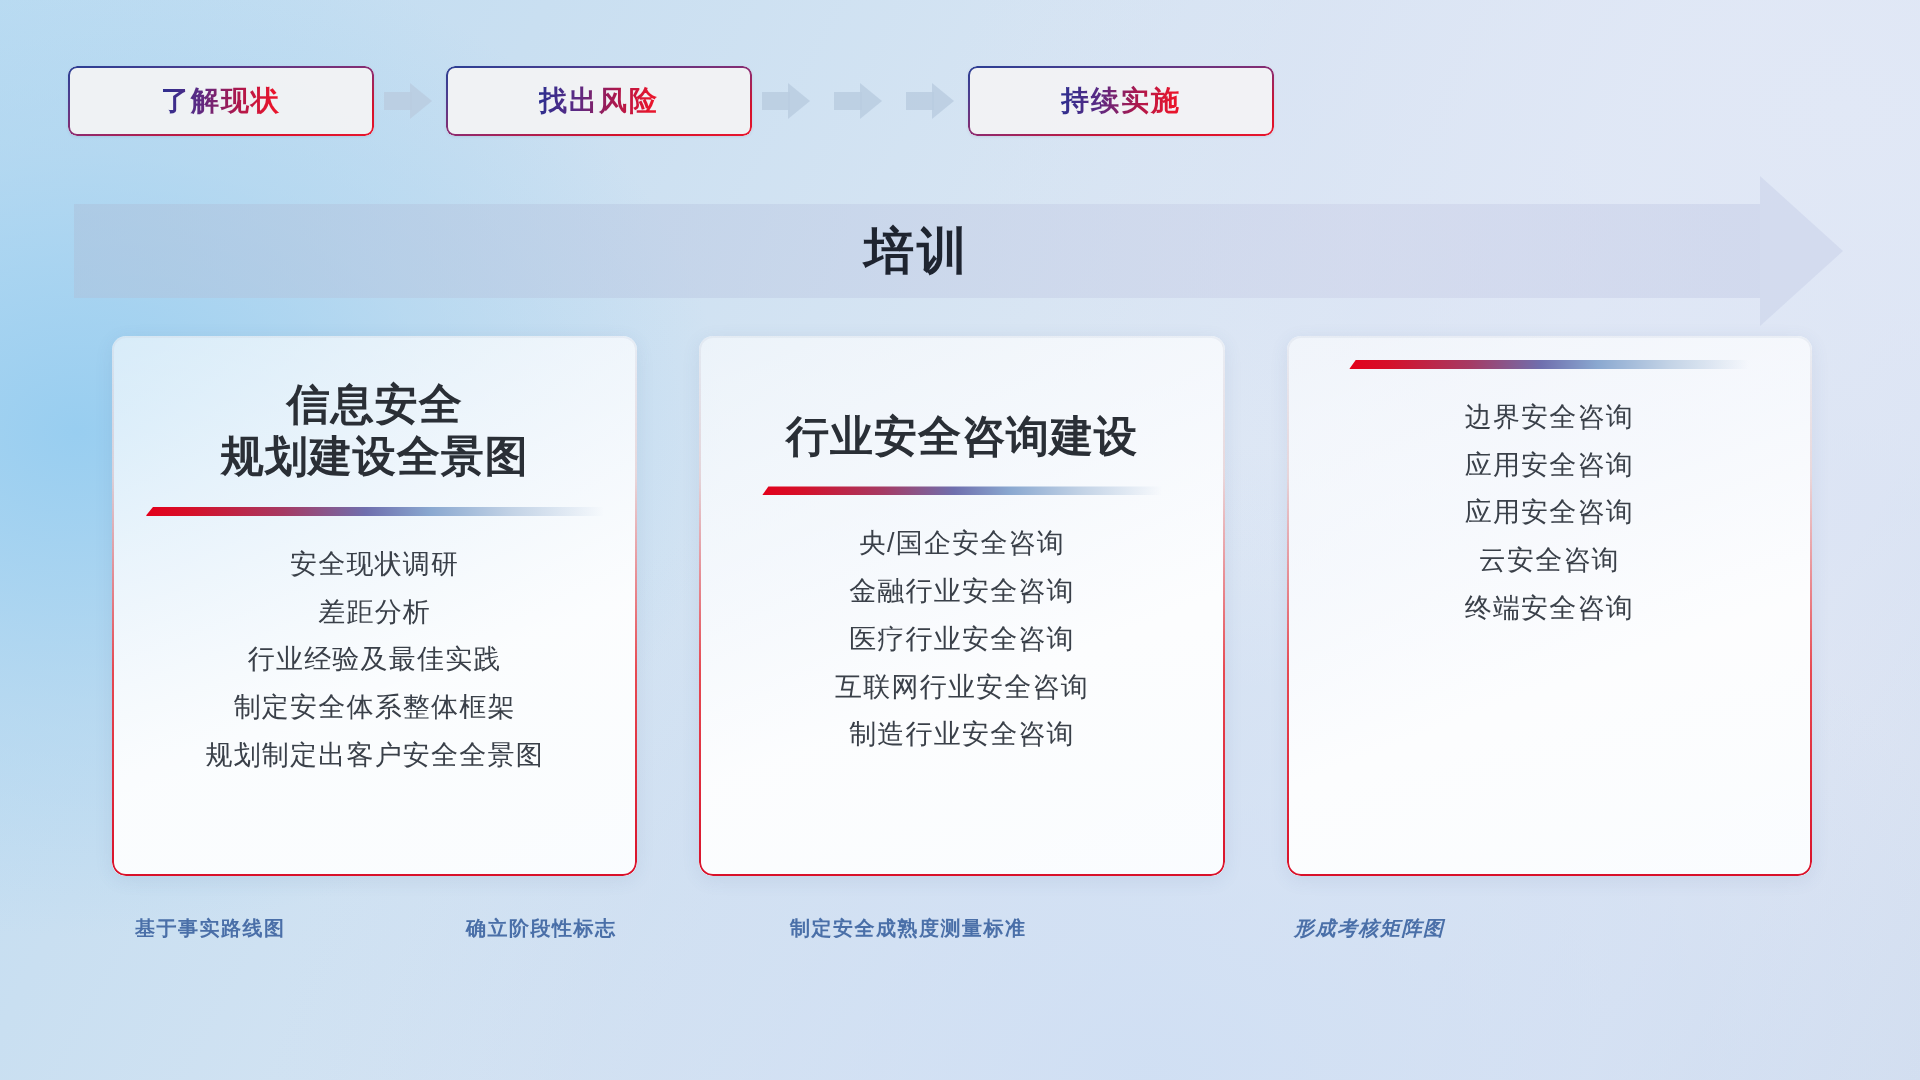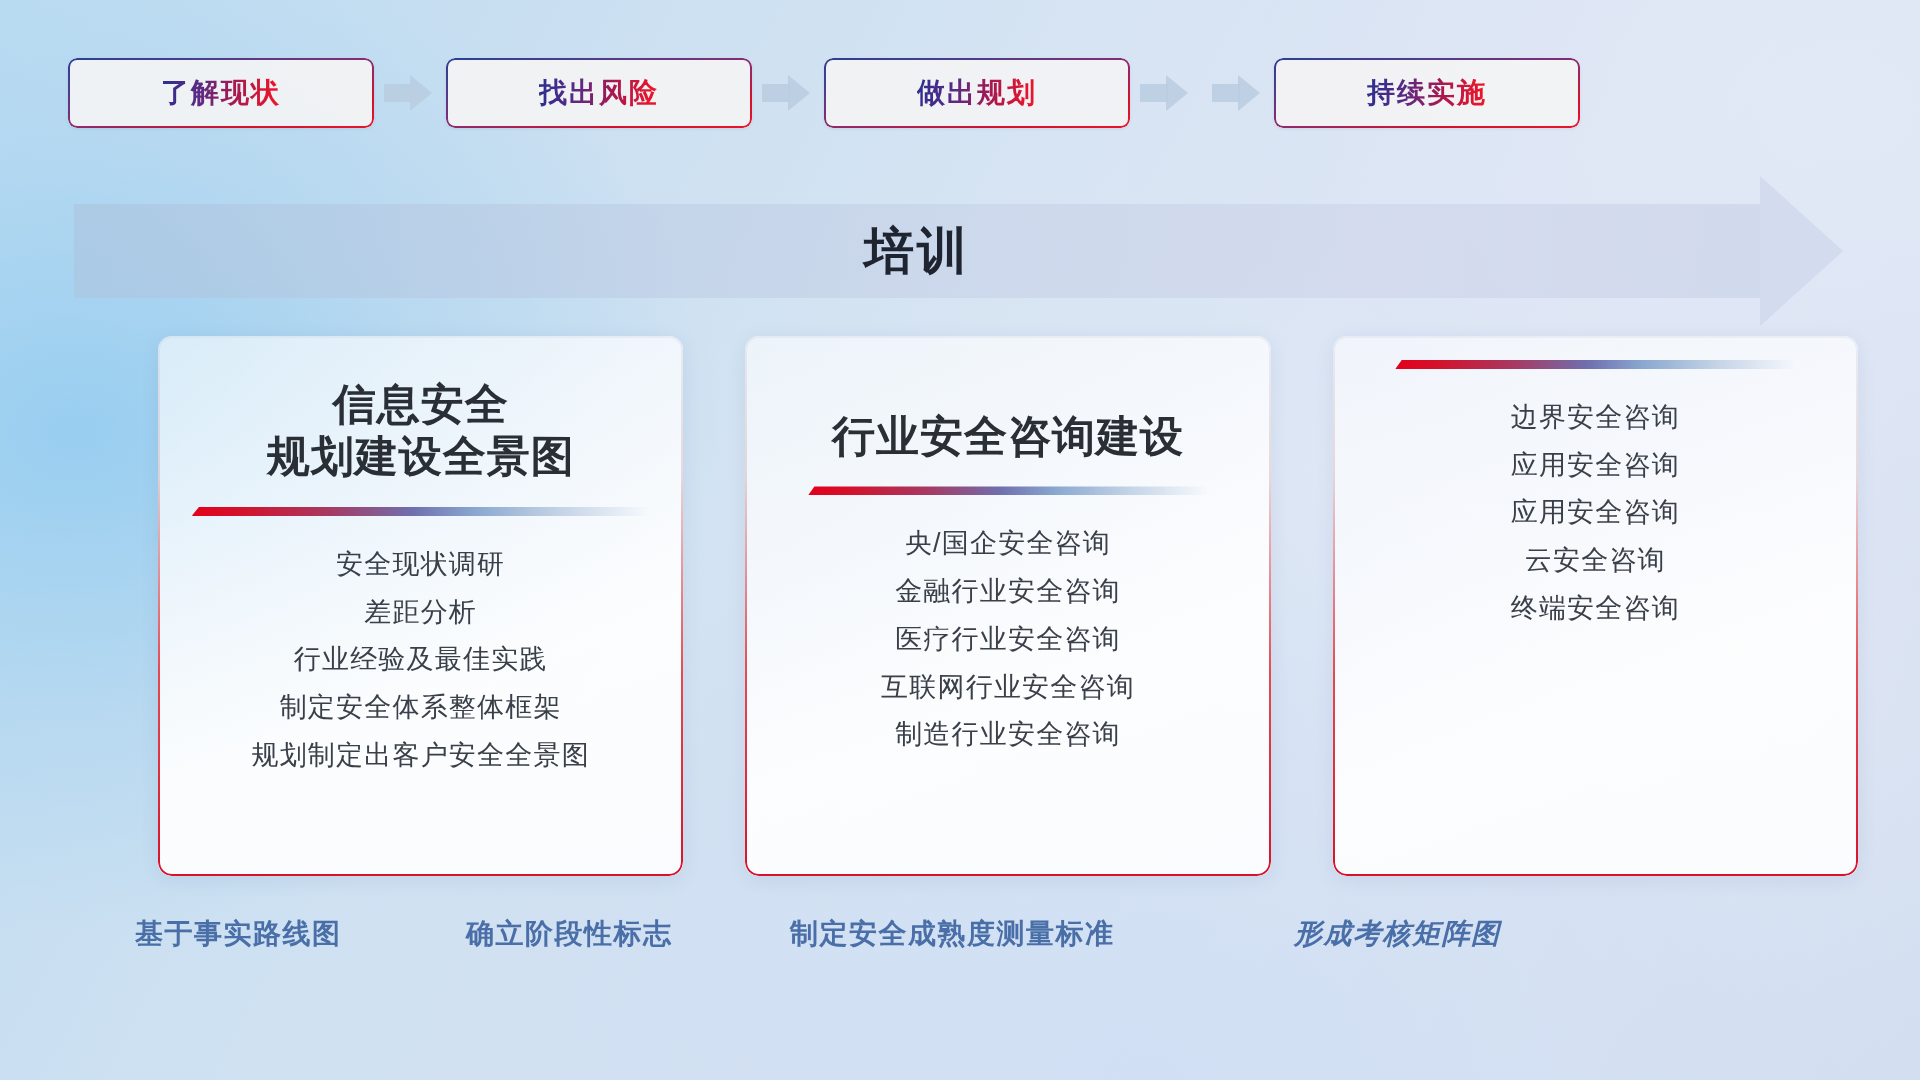--- a/index.html
+++ b/index.html
@@ -20,21 +20,21 @@
       radial-gradient(ellipse 1200px 900px at 96% 10%, rgba(225,232,246,0.95) 0%, rgba(216,226,244,0.45) 45%, rgba(210,224,244,0) 75%),
       radial-gradient(ellipse 1100px 800px at 60% 100%, rgba(206,222,243,0.9) 0%, rgba(200,218,241,0.4) 50%, rgba(200,218,241,0) 80%),
       linear-gradient(118deg, #bcdcf2 0%, #c9dff1 22%, #d8e5f3 48%, #e3eaf6 70%, #dfe6f4 86%, #d4dff0 100%);
     overflow: hidden;
   }
 
   
   #steps {
     position: absolute;
     left: 68px;
-    top: 58px;
+    top: 66px;
     width: 1784px;
     height: 70px;
     display: flex;
     align-items: center;
   }
   .step-box {
     position: relative;
     flex: 0 0 auto;
     width: 306px;
     height: 70px;
@@ -136,21 +136,20 @@
 
   
   #cards {
     position: absolute;
     left: 112px;
     top: 336px;
     width: 1700px;
     height: 540px;
     display: flex;
     gap: 62px;
-    margin-left: 46px;
   }
   .card {
     position: relative;
     flex: 1 1 0;
     border-radius: 14px;
     background: linear-gradient(160deg, rgba(255,255,255,0.58) 0%, rgba(252,253,255,0.80) 34%, rgba(255,255,255,0.93) 62%, rgba(251,253,255,0.97) 100%);
     box-shadow: 0 4px 18px rgba(70,100,150,0.10);
     display: flex;
     flex-direction: column;
     align-items: center;
@@ -215,21 +214,21 @@
   
   #captions {
     position: absolute;
     left: 0;
     top: 915px;
     width: 1920px;
     height: 50px;
   }
   .caption {
     position: absolute;
-    font-size: 28px;
+    font-size: 20px;
     font-weight: bold;
     color: #4a6fa8;
     letter-spacing: 1.5px;
     white-space: nowrap;
   }
   .cap0 { left: 135px; }
   .cap1 { left: 466px; }
   .cap2 { left: 790px; }
   .cap3 { left: 1294px; font-style: italic; }
 </style>
@@ -249,23 +248,20 @@
     </div>
 
     <div class="step-box">
       <span class="step-label">找出风险</span>
     </div>
     <div class="step-arrow">
       <span class="shaft"></span>
         <span class="head"></span>
     </div>
 
-    <div class="step-box">
-      <span class="step-label">做出规划</span>
-    </div>
     <div class="step-arrow">
       <span class="shaft"></span>
         <span class="head"></span>
     </div>
 
     <div class="step-arrow">
       <span class="shaft"></span>
         <span class="head"></span>
     </div>
 

